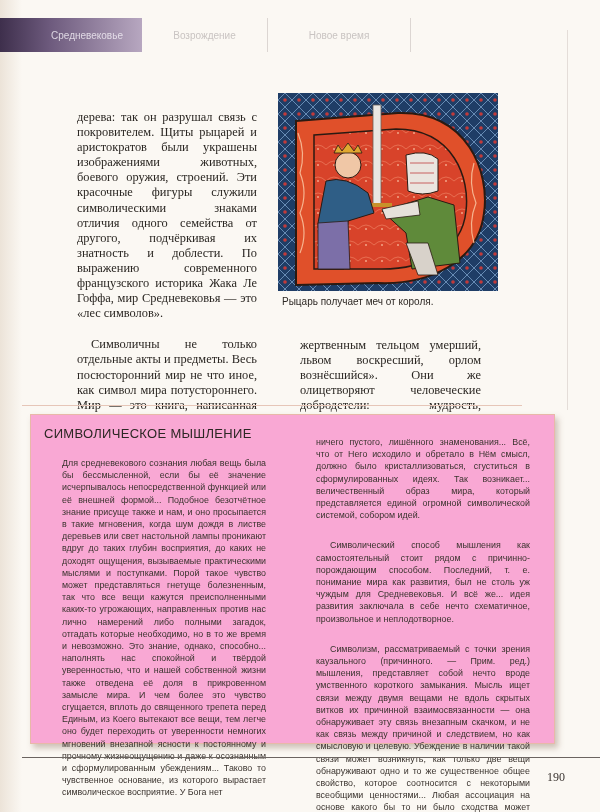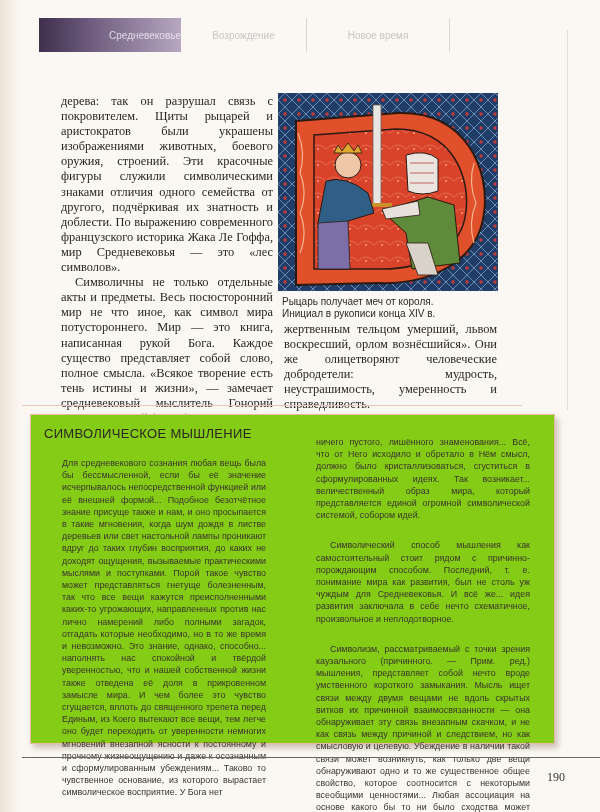--- a/index.html
+++ b/index.html
@@ -18,53 +18,52 @@
   
   .tabs { position: absolute; top: 18px; left: 0; width: 600px; height: 34px; display: flex; }
   .tab {
     height: 34px; display: flex; align-items: center; justify-content: center;
     font-family: "Liberation Sans", sans-serif; font-size: 10px; color: #c9c4c2;
     border-right: 1px solid #dcd6d2; box-sizing: border-box;
   }
   .tab.active {
     width: 142px;
     background: linear-gradient(to right, #3e2f4c 0%, #6d5a7d 35%, #b7a7c0 100%);
-    color: #2d2538; justify-content: flex-end; padding-left: 32px;
+    color: #2d2538; justify-content: center; padding-left: 32px;
     border-right: none;
-    margin-left: 39px;
   }
   .tab.active span { color: #efeaf2; opacity: .85; }
   .tab.t2 { width: 126px; }
   .tab.t3 { width: 143px; }
   .tab.t4 { width: 143px; align-items: center; }
 
   
   .col {
     position: absolute; font-size: 12.4px; line-height: 15.1px; text-align: justify;
     hyphens: auto;
   }
-  .col p { margin: 0; }
+  .col p { margin: 16px; }
   .col p.indent { text-indent: 14px; }
   .col-left { left: 61px; top: 94px; width: 212px; }
   .col-right { left: 284px; top: 322px; width: 213px; }
 
   
   .illustration {
     position: absolute; left: 278px; top: 93px; width: 220px; height: 198px;
     background: #1f3d66; overflow: hidden;
   }
   .caption {
     position: absolute; left: 282px; top: 296px; width: 220px;
     font-family: "Liberation Sans", sans-serif; font-size: 10px; line-height: 11.5px; color: #2d2824;
   }
 
   
   .box {
     position: absolute; left: 30px; top: 414px; width: 525px; height: 330px;
-    background: #84cc16;
+    background: #f9a8d4;
     border: 1px solid #e8b8a8;
     box-shadow: 3px 4px 6px rgba(120,90,70,.35);
     box-sizing: border-box;
   }
   .box-inner { position: absolute; left: 13px; top: 0; right: 10px; bottom: 0; }
   .box-title {
     position: absolute; left: 0; top: 11px;
     font-family: "Liberation Sans", sans-serif; font-size: 13px; letter-spacing: .3px;
     color: #2c2724;
   }
@@ -147,21 +146,20 @@
     <path d="M128 62 Q148 56 160 66 L160 98 Q144 104 130 98 Z" fill="#eae5df" stroke="#2a1a12" stroke-width="1"></path>
     <path d="M132 70 L156 70 M132 80 L156 80 M132 90 L156 90" stroke="#c04040" stroke-width="0.8"></path>
     <path d="M104 118 L150 104 L176 112 L182 170 L134 176 L128 140 Z" fill="#5f8a3a" stroke="#2a1a12" stroke-width="1"></path>
     <path d="M104 116 L140 108 L142 122 L108 126 Z" fill="#e6e1da" stroke="#2a1a12" stroke-width="0.8"></path>
     <path d="M128 150 L140 182 L160 182 L150 150 Z" fill="#d8d2ca" stroke="#2a1a12" stroke-width="0.8"></path>
   </svg>
 </div>
 
 <div class="caption">
   <div>Рыцарь получает меч от короля.</div>
-  <div>Инициал в рукописи конца XIV в.</div>
 </div>
 
 <div class="col col-right">
   <p>жертвенным тельцом умерший, львом воскресший, орлом вознёсшийся». Они же олицетворяют человеческие добродетели: мудрость, неустрашимость, умеренность и справедливость.</p>
 </div>
 
 <div class="rule-top-box"></div>
 
 <section class="box">
   <div class="box-inner">

